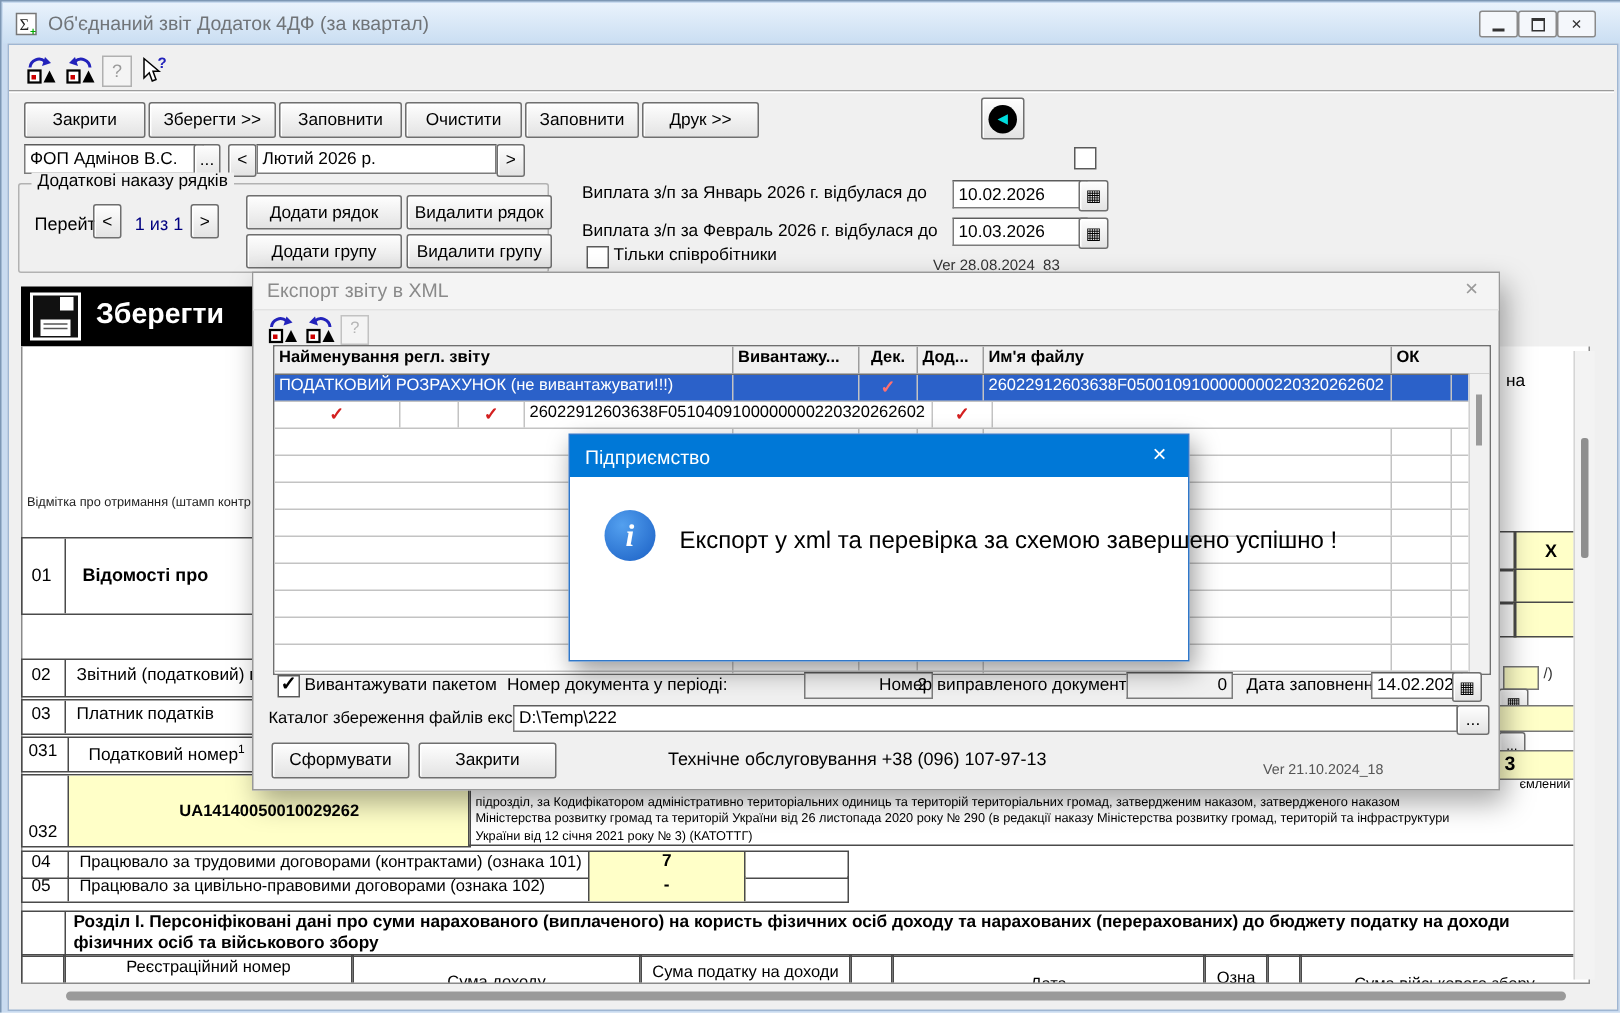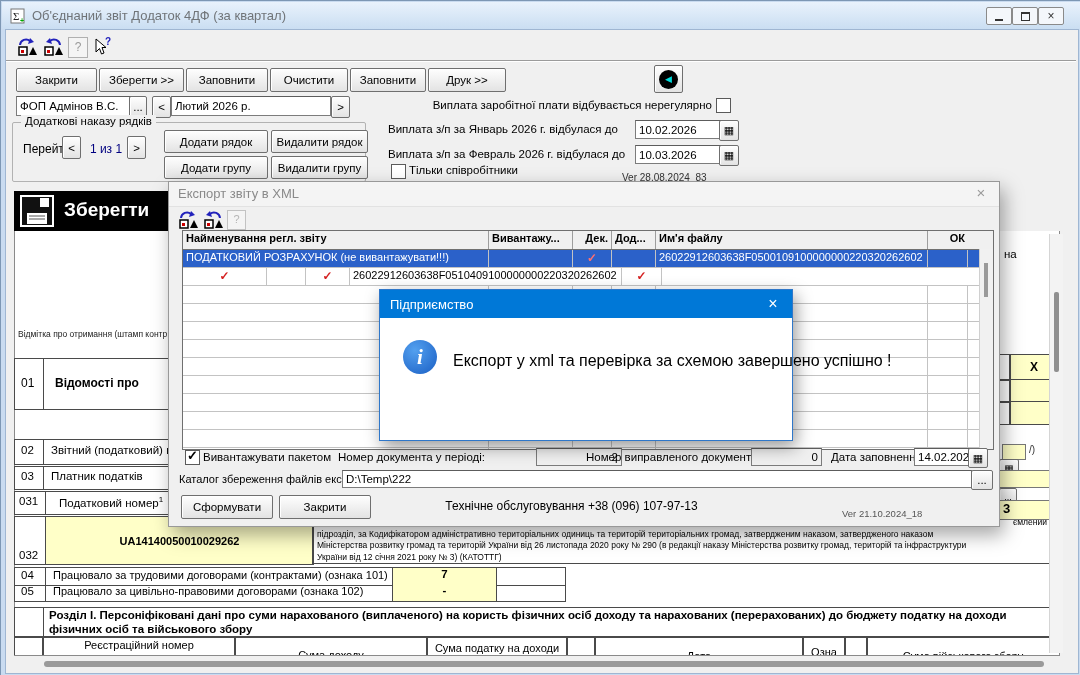--- a/index.html
+++ b/index.html
@@ -92,21 +92,20 @@
       <div class="btn" style="left:422px;top:38px;width:76px;height:22px">Друк &gt;&gt;</div>
       <div class="btn" style="left:648px;top:35px;width:27px;height:26px">
         <span style="width:19px;height:19px;border-radius:50%;background:#000;color:#00dcdc;font-size:9px;display:flex;align-items:center;justify-content:center">◀</span>
       </div>
 
       <div class="sunken" style="left:10px;top:66px;width:112px;height:18px">ФОП Адмінов В.С.</div>
       <div class="btn" style="left:123px;top:66px;width:16px;height:20px">...</div>
       <div class="btn" style="left:146px;top:66px;width:17px;height:20px">&lt;</div>
       <div class="sunken" style="left:165px;top:66px;width:152px;height:18px">Лютий 2026 р.</div>
       <div class="btn" style="left:325px;top:66px;width:17px;height:20px">&gt;</div>
-      <span class="lbl" style="left:400px;top:69px;width:306px;text-align:right">Виплата заробітної плати відбувається нерегулярно</span>
       <span class="cb" style="left:710px;top:68px"></span>
 
       <div class="abs" style="left:6px;top:92px;width:352px;height:58px;border:1px solid #b2b2b2;border-radius:2px">
         <span class="lbl" style="left:8px;top:-8px;background:#f0f0f0;padding:0 4px;font-size:11.5px">Додаткові наказу рядків</span>
         <span class="lbl" style="left:10px;top:19px;font-size:12px">Перейти</span>
         <div class="btn" style="left:49px;top:13px;width:17px;height:21px">&lt;</div>
         <span class="lbl" style="left:73px;top:19px;width:40px;text-align:center;color:#000080;font-size:12px">1 из 1</span>
         <div class="btn" style="left:114px;top:13px;width:17px;height:21px">&gt;</div>
         <div class="btn" style="left:151px;top:7px;width:102px;height:21px">Додати рядок</div>
         <div class="btn" style="left:258px;top:7px;width:95px;height:21px">Видалити рядок</div>
@@ -269,24 +268,24 @@
       <rect x="3" y="11" width="8" height="8" fill="#fff" stroke="#000" stroke-width="1.5"></rect>
       <rect x="5" y="14" width="3" height="3" fill="#c00"></rect>
       <path d="M13 19 L17 11 L21 19 Z" fill="#000"></path>
     </svg>
     <div class="abs" style="left:58px;top:28px;width:17px;height:18px;border:1px solid #c2c2c2;background:#f4f4f4;color:#b5b5b5;font-size:11px;text-align:center;line-height:17px">?</div>
 
     <div class="abs" style="left:13px;top:48px;width:810px;height:218px;border:1px solid #6f6f6f;background:#fff;overflow:hidden">
       <div class="xhead">
         <div class="xh c0">Найменування регл. звіту</div>
         <div class="xh c1" style="text-align:left">Вивантажу...</div>
-        <div class="xh c2" style="text-align:right">Дек.</div>
+        <div class="xh c2" style="text-align:center">Дек.</div>
         <div class="xh c3" style="text-align:left">Дод...</div>
         <div class="xh c4">Им'я файлу</div>
-        <div class="xh c5" style="text-align:right">ОК</div>
+        <div class="xh c5" style="text-align:left">ОК</div>
       </div>
       <div style="width:796px">
           <div class="xrow sel">
             <div class="xcell c0">ПОДАТКОВИЙ РОЗРАХУНОК (не вивантажувати!!!)</div>
             <div class="xcell c1"></div>
             <div class="xcell c2 chk">✓</div>
             <div class="xcell c3"></div>
             <div class="xcell c4">26022912603638F0500109100000000220320262602</div>
             <div class="xcell c5"></div>
           </div>

